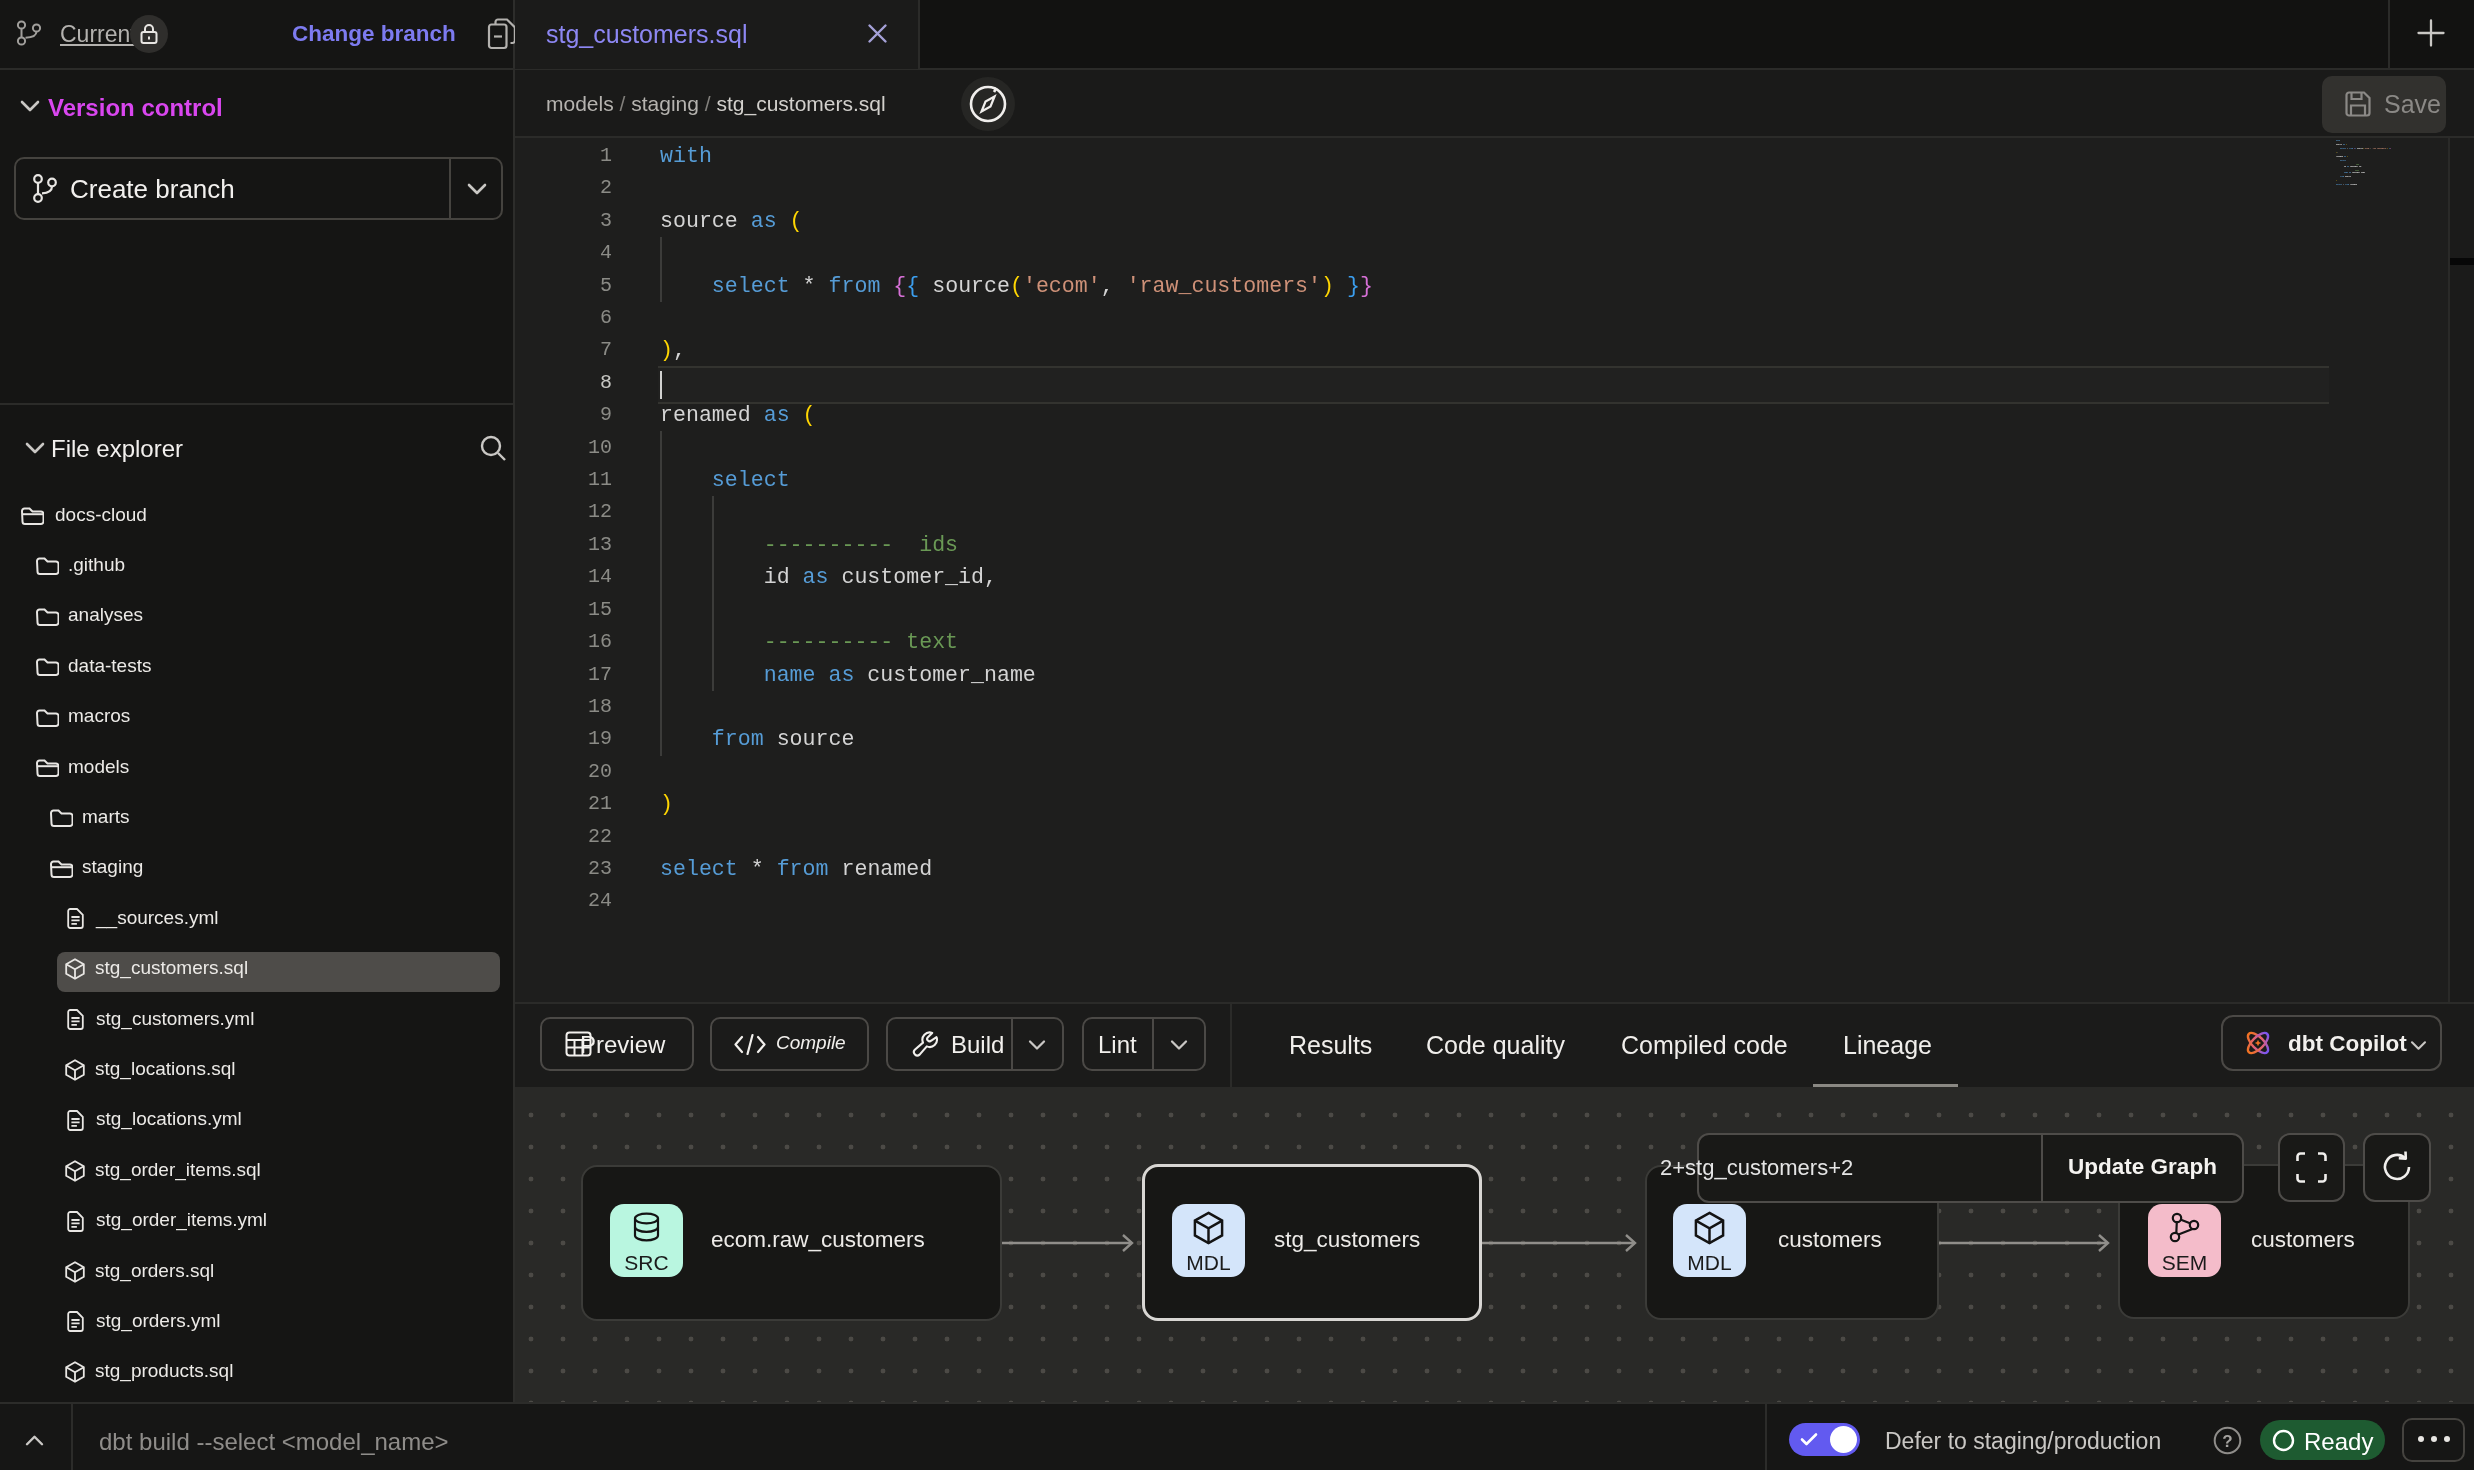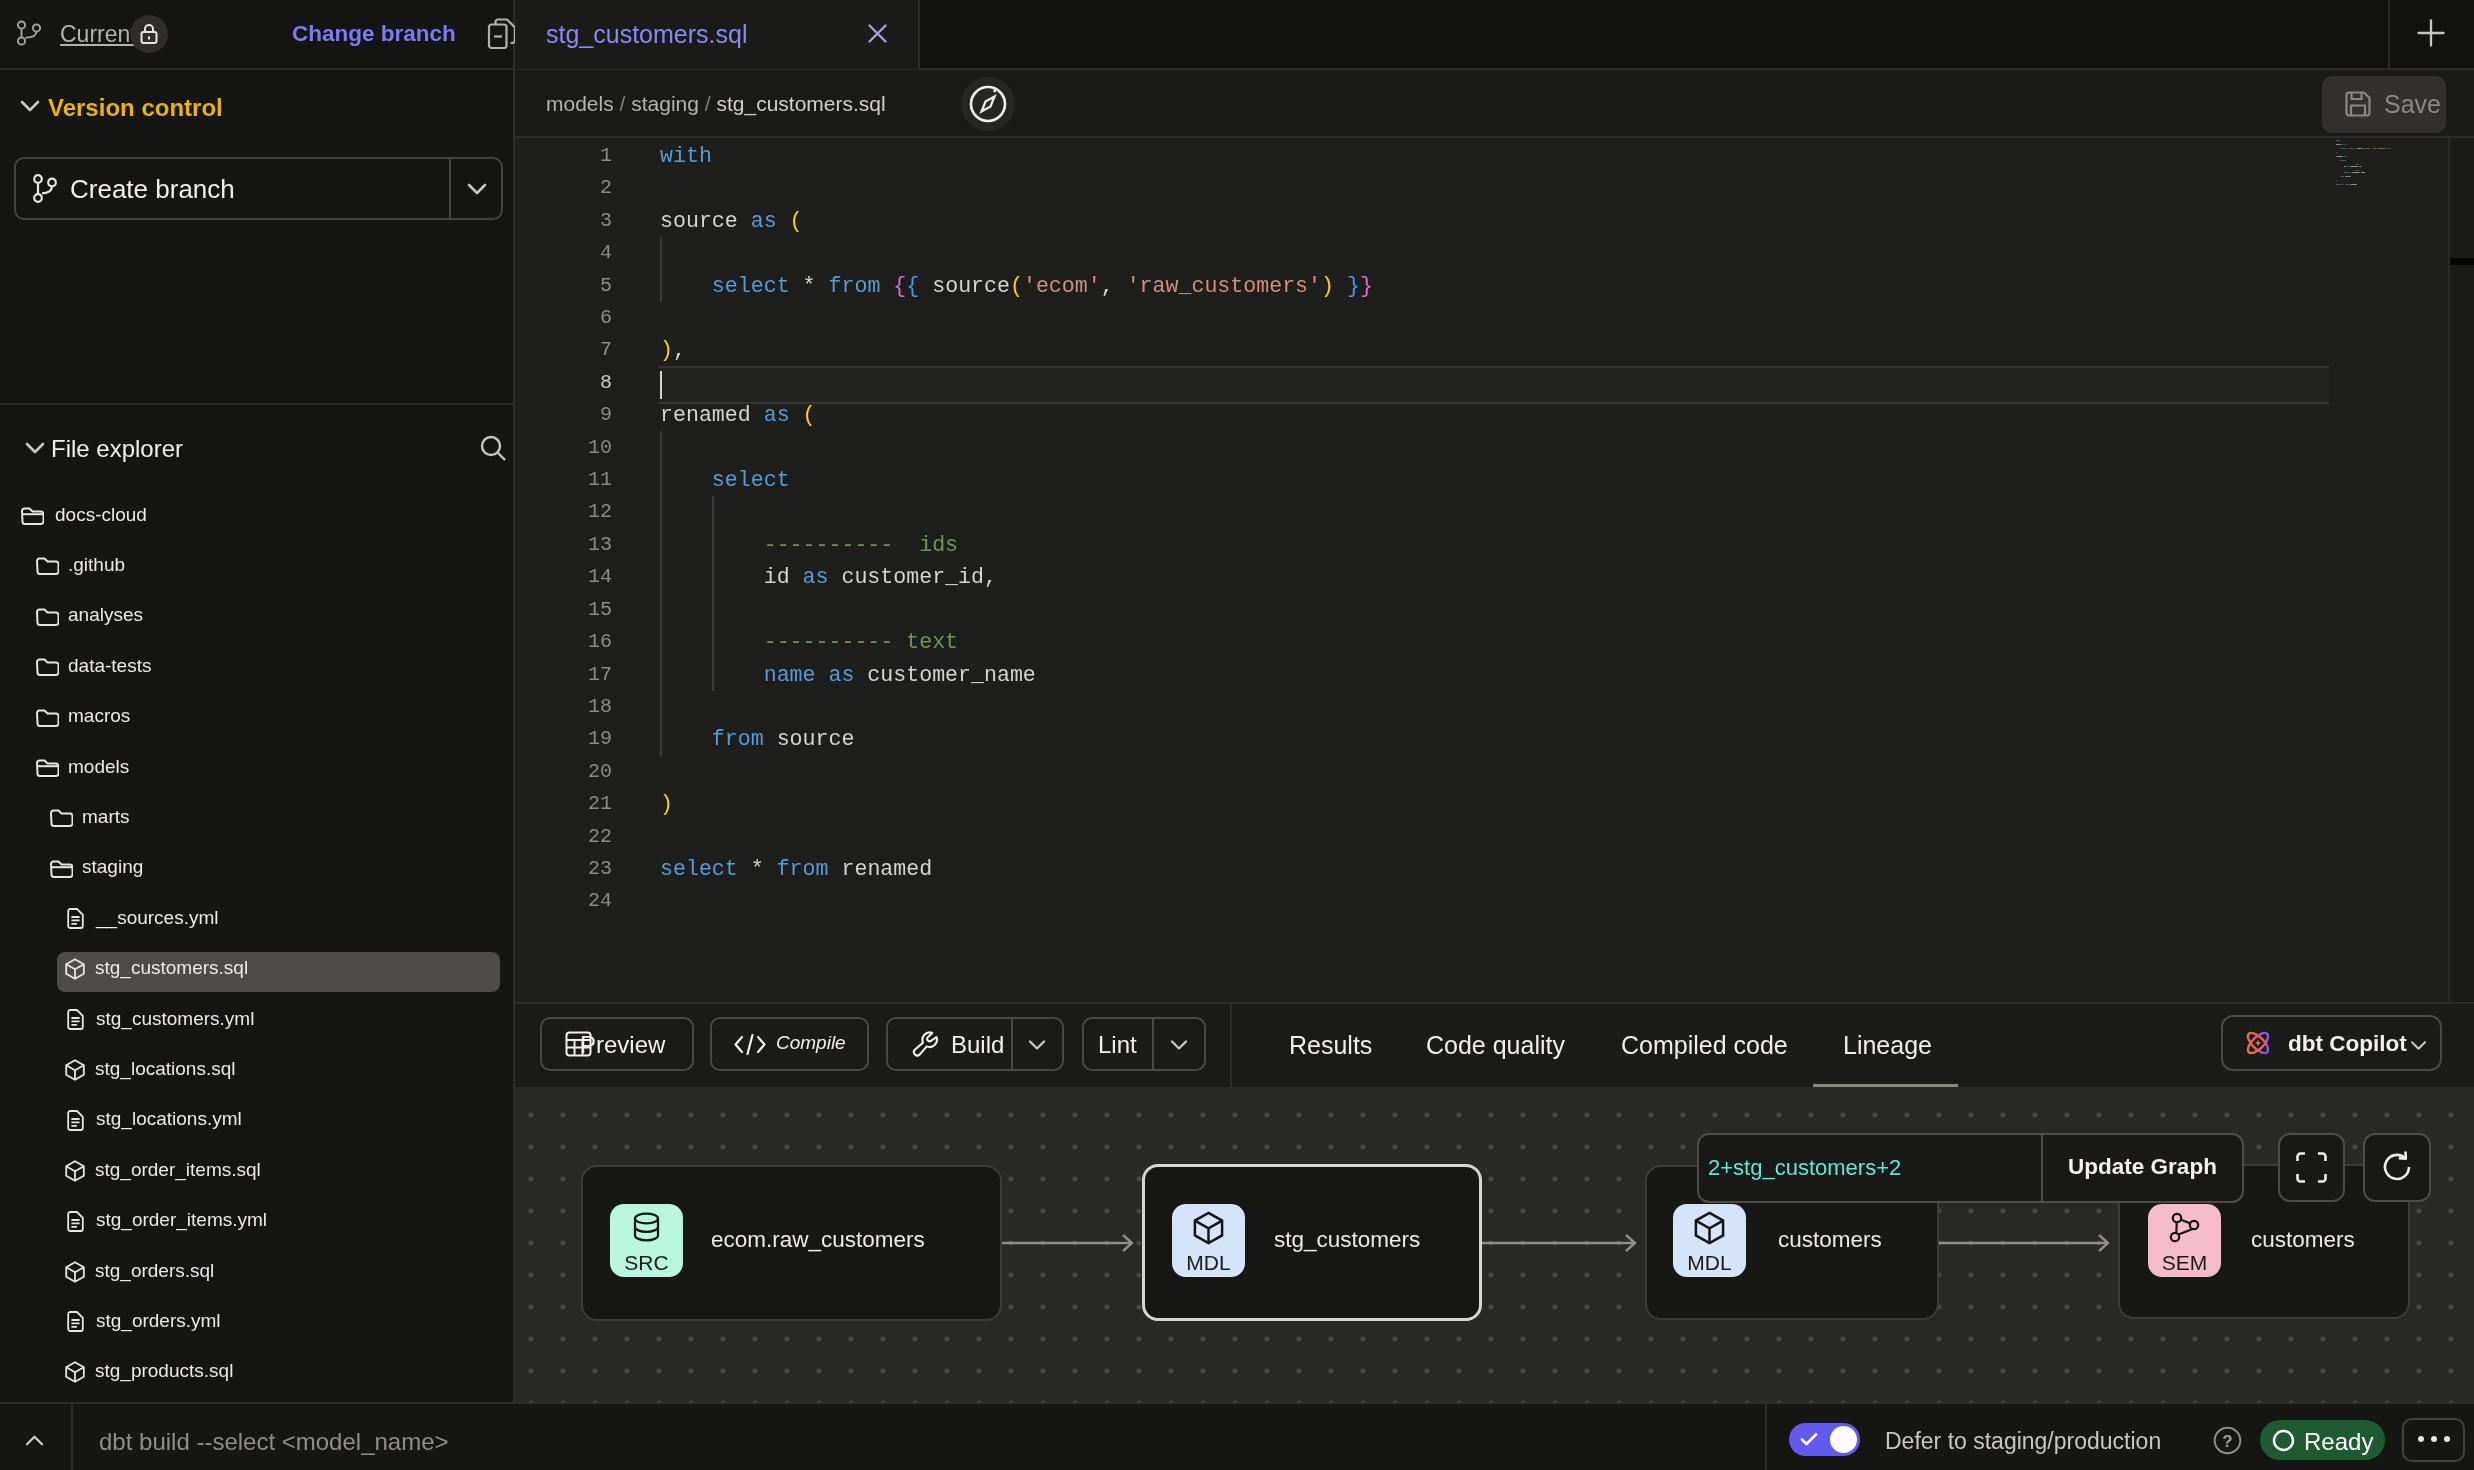--- a/index.html
+++ b/index.html
@@ -4,21 +4,21 @@
 <style>
   * { margin:0; padding:0; box-sizing:border-box; -webkit-font-smoothing:antialiased; }
   html,body { width:2474px; height:1470px; background:#1d1d1c; overflow:hidden; }
   body { font-family:"Liberation Sans", sans-serif; position:relative; }
   .abs { position:absolute; }
   svg { display:block; }
   
   #sidebar { left:0; top:0; width:515px; height:1402px; background:#151514; border-right:2px solid #2d2d2b; }
   #sidetop { left:0; top:0; width:515px; height:70px; border-bottom:2px solid #2b2b29; }
   .graytxt { color:#b3b1ae; }
-  #vc-head { left:48px; top:94px; font-size:24px; font-weight:700; color:#eab308; }
+  #vc-head { left:48px; top:94px; font-size:24px; font-weight:700; color:#d946ef; }
   #fe-divider { left:0; top:403px; width:513px; height:2px; background:#2b2b29; }
   #fe-head { left:51px; top:435px; font-size:24px; font-weight:400; color:#f2f0ee; }
   .chev { stroke:#c9c7c4; stroke-width:2.6; fill:none; stroke-linecap:round; stroke-linejoin:round; }
   
   #create-branch { left:14px; top:157px; width:489px; height:63px; border:2px solid #45433f; border-radius:10px; }
   #cb-div { left:449px; top:158px; width:2px; height:61px; background:#45433f; }
   #cb-label { left:70px; top:174px; font-size:26px; font-weight:500; color:#f2f0ee; }
   
   .row { position:absolute; font-size:19px; font-weight:500; color:#eceae7; white-space:nowrap; }
   #sel-row { left:57px; top:952px; width:443px; height:40px; background:#4e4c49; border-radius:8px; }
@@ -425,21 +425,21 @@
     <circle cx="8" cy="25" r="4.2"></circle>
   <path d="M14 7.7 L23 11.3 M25.5 17 L11.5 22.5 M9.3 21 L9.8 10.2"></path>
 </svg>
 <div class="abs ictxt" style="left:2148px;top:1204px;width:73px;height:73px;text-align:center;">
     <span style="position:absolute;bottom:2px;left:0;width:100%;">SEM</span>
   </div>
 <div class="nlabel" style="left:2251px;top:1227px;">customers</div>
 
 <div class="abs" style="left:1697px;top:1133px;width:547px;height:70px;background:#191917;border:2px solid #4e4c49;border-radius:12px;"></div>
 <div class="abs" style="left:2041px;top:1133px;width:2px;height:70px;background:#4e4c49;"></div>
-<div class="abs" style="left:1708px;top:1155px;font-size:22px;color:#5eead4;">2+stg_customers+2</div>
+<div class="abs" style="left:1660px;top:1155px;font-size:22px;color:#e5e5e5;">2+stg_customers+2</div>
 <div class="abs" style="left:2041px;top:1133px;width:203px;height:70px;font-size:22.5px;font-weight:600;color:#f5f3f0;text-align:center;line-height:68px;">Update Graph</div>
 <div class="abs" style="left:2278px;top:1133px;width:67px;height:69px;background:#191917;border:2px solid #4e4c49;border-radius:12px;"></div>
 <svg class="abs" style="left:2296px;top:1152px" width="31" height="31" viewBox="0 0 31 31" fill="none" stroke="#f0eeec" stroke-width="2.6">
   <path d="M1.5 9 V4.5 a3 3 0 0 1 3 -3 H9 M22 1.5 h4.5 a3 3 0 0 1 3 3 V9 M29.5 22 v4.5 a3 3 0 0 1 -3 3 H22 M9 29.5 H4.5 a3 3 0 0 1 -3 -3 V22"></path>
 </svg>
 <div class="abs" style="left:2363px;top:1133px;width:68px;height:69px;background:#191917;border:2px solid #4e4c49;border-radius:12px;"></div>
 <svg class="abs" style="left:2380px;top:1150px" width="34" height="34" viewBox="0 0 34 34" fill="none" stroke="#f0eeec" stroke-width="2.6">
   <path d="M29 17 a12 12 0 1 1 -4 -9"></path>
   <path d="M25.5 1.5 L25.8 8.6 L18.8 8.2" stroke-linejoin="round"></path>
 </svg>

